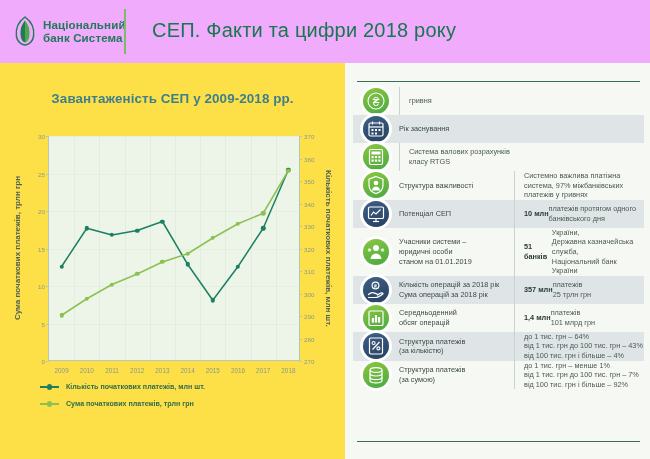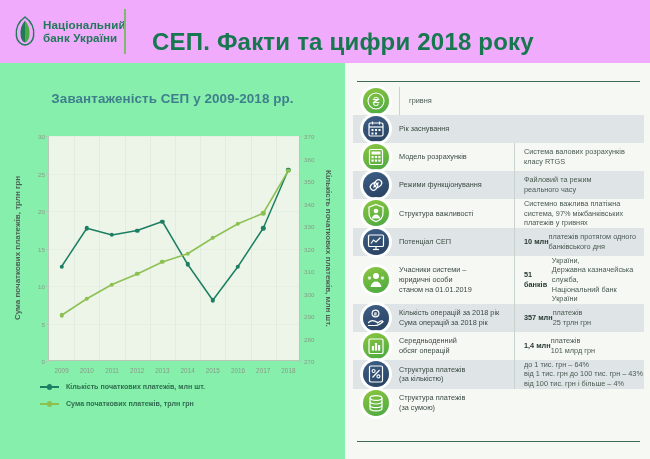--- a/index.html
+++ b/index.html
@@ -11,24 +11,24 @@
   }
   .page{position:relative;width:650px;height:459px;background:#f2f6ed;}
 
   
   .header{position:absolute;left:0;top:0;width:650px;height:63px;background:#f0abfc;}
   .logo-wrap{position:absolute;left:14px;top:16px;display:flex;align-items:center;gap:7px;}
   .logo-mark{width:22px;height:30px;position:relative;flex:0 0 auto;}
   .logo-mark svg{display:block;}
   .logo-text{font-size:11.6px;line-height:13.4px;color:#21795a;font-weight:bold;letter-spacing:.1px;}
   .header-div{position:absolute;left:124px;top:9px;width:2px;height:45px;background:#7cba6c;}
-  .header-title{position:absolute;left:152px;top:28px;font-size:24px;font-weight:bold;color:#17774f;letter-spacing:.2px;}
-
-  
-  .left-pane{position:absolute;left:0;top:63px;width:345px;height:396px;background:#86efac;}
+  .header-title{position:absolute;left:152px;top:19px;font-size:20px;font-weight:normal;color:#17774f;letter-spacing:.2px;}
+
+  
+  .left-pane{position:absolute;left:0;top:63px;width:345px;height:396px;background:#fde047;}
   .right-pane{position:absolute;left:345px;top:63px;width:305px;height:396px;background:#f6f8f3;}
 
   
   .chart-title{position:absolute;left:0;top:28px;width:345px;text-align:center;
     font-size:13.4px;font-weight:bold;color:#3f7f8c;letter-spacing:.1px;}
 
   .chart-box{position:absolute;left:48px;top:73px;width:252px;height:225px;
     background:#edf4e8;border-left:1px solid #b9c8b4;border-bottom:1px solid #b9c8b4;
     border-right:1px solid #b9c8b4;box-sizing:border-box;}
   .grid-v{position:absolute;top:0;bottom:0;width:1px;background:#e2ece0;}
@@ -92,21 +92,21 @@
     <div class="logo-wrap">
       <span class="logo-mark">
         <svg width="22" height="30" viewBox="0 0 22 30">
           <path d="M11 1 C4 6 1.5 13 2.4 20.2 C3 25 6.6 28.6 11 29 C15.4 28.6 19 25 19.6 20.2 C20.5 13 18 6 11 1 Z" fill="none" stroke="#21795a" stroke-width="1.5"></path>
           <path d="M11 4.5 C7.2 9 6 14 6.6 19.4 C7 23.3 8.7 25.8 11 26.4 Z" fill="#21795a"></path>
           <path d="M11 4.5 C14.8 9 16 14 15.4 19.4 C15 23.3 13.3 25.8 11 26.4 Z" fill="#49a942"></path>
         </svg>
       </span>
       <span class="logo-text">
         <span>Національний</span><br>
-        <span>банк України</span>
+        <span>банк Система</span>
       </span>
     </div>
     <div class="header-div"></div>
     <div class="header-title">СЕП. Факти та цифри 2018 року</div>
   </div>
 
   <div class="left-pane">
     <div class="chart-title">Завантаженість СЕП у 2009-2018 рр.</div>
 
     <div class="axis-name-left">
@@ -263,37 +263,22 @@
               <rect x="8.5" y="7.5" width="9" height="3" fill="#fff"></rect>
               <rect x="8.5" y="12" width="2.2" height="2.2" fill="#fff"></rect>
               <rect x="11.9" y="12" width="2.2" height="2.2" fill="#fff"></rect>
               <rect x="15.3" y="12" width="2.2" height="2.2" fill="#fff"></rect>
               <rect x="8.5" y="15.5" width="2.2" height="2.2" fill="#fff"></rect>
               <rect x="11.9" y="15.5" width="2.2" height="2.2" fill="#fff"></rect>
               <rect x="15.3" y="15.5" width="2.2" height="2.2" fill="#fff"></rect>
             </svg>
           </div>
         </div>
-        <div class="cell-lbl vline">Модель розрахунків</div>
         <div class="cell-val vline">Система валових розрахунків
 класу RTGS</div>
-      </div>
-      <div class="row alt">
-        <div class="cell-ico">
-          <div class="ico ico-b">
-            <svg width="26" height="26" viewBox="0 0 26 26">
-              <path d="M10.5 15.5 L15.5 10.5" stroke="#fff" stroke-width="1.3"></path>
-              <path d="M13.5 8.5 a3.2 3.2 0 0 1 4.5 4.5 l-1.6 1.6 a3.2 3.2 0 0 1-4.5-4.5 Z" fill="none" stroke="#fff" stroke-width="1.2"></path>
-              <path d="M12.5 17.5 a3.2 3.2 0 0 1-4.5-4.5 l1.6-1.6 a3.2 3.2 0 0 1 4.5 4.5 Z" fill="none" stroke="#fff" stroke-width="1.2"></path>
-            </svg>
-          </div>
-        </div>
-        <div class="cell-lbl vline">Режими функціонування</div>
-        <div class="cell-val vline">Файловий та режим
-реального часу</div>
       </div>
       <div class="row">
         <div class="cell-ico">
           <div class="ico ico-g">
             <svg width="26" height="26" viewBox="0 0 26 26">
               <path d="M13 4.5 L20 7.2 V13 c0 4.4-3 7.4-7 8.6 -4-1.2-7-4.2-7-8.6 V7.2 Z" fill="none" stroke="#fff" stroke-width="1.2"></path>
               <circle cx="13" cy="11" r="2.3" fill="#fff"></circle>
               <path d="M8.8 18.5 c0.6-2.8 2.3-4.1 4.2-4.1 s3.6 1.3 4.2 4.1 Z" fill="#fff"></path>
             </svg>
           </div>
@@ -390,16 +375,19 @@
             <svg width="26" height="26" viewBox="0 0 26 26">
               <ellipse cx="13" cy="8" rx="6" ry="2.4" fill="none" stroke="#fff" stroke-width="1.2"></ellipse>
               <path d="M7 8 v3.6 c0 1.3 2.7 2.4 6 2.4 s6-1.1 6-2.4 V8" fill="none" stroke="#fff" stroke-width="1.2"></path>
               <path d="M7 11.6 v3.6 c0 1.3 2.7 2.4 6 2.4 s6-1.1 6-2.4 v-3.6" fill="none" stroke="#fff" stroke-width="1.2"></path>
               <path d="M7 15.2 v3.2 c0 1.3 2.7 2.4 6 2.4 s6-1.1 6-2.4 v-3.2" fill="none" stroke="#fff" stroke-width="1.2"></path>
             </svg>
           </div>
         </div>
         <div class="cell-lbl vline">Структура платежів
 (за сумою)</div>
+        <div class="cell-val vline">до 1 тис. грн –  менше 1%
+від 1 тис. грн до 100 тис. грн – 7%
+від 100 тис. грн і більше – 92%</div>
       </div>
     </div>
 
 </div>
 
 </body></html>

